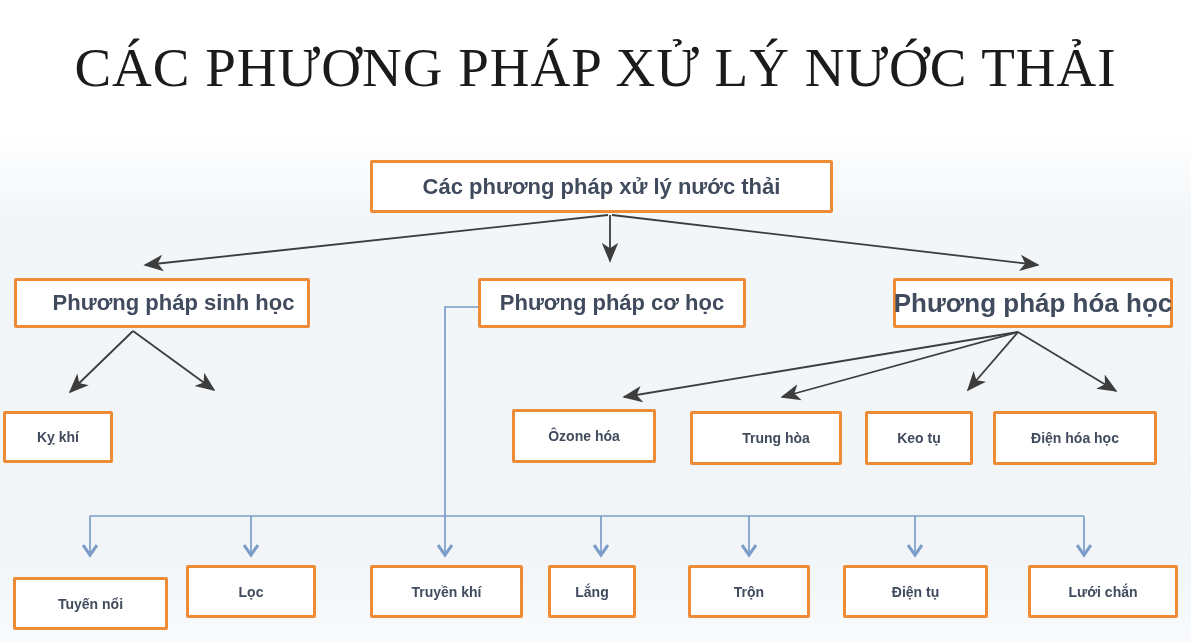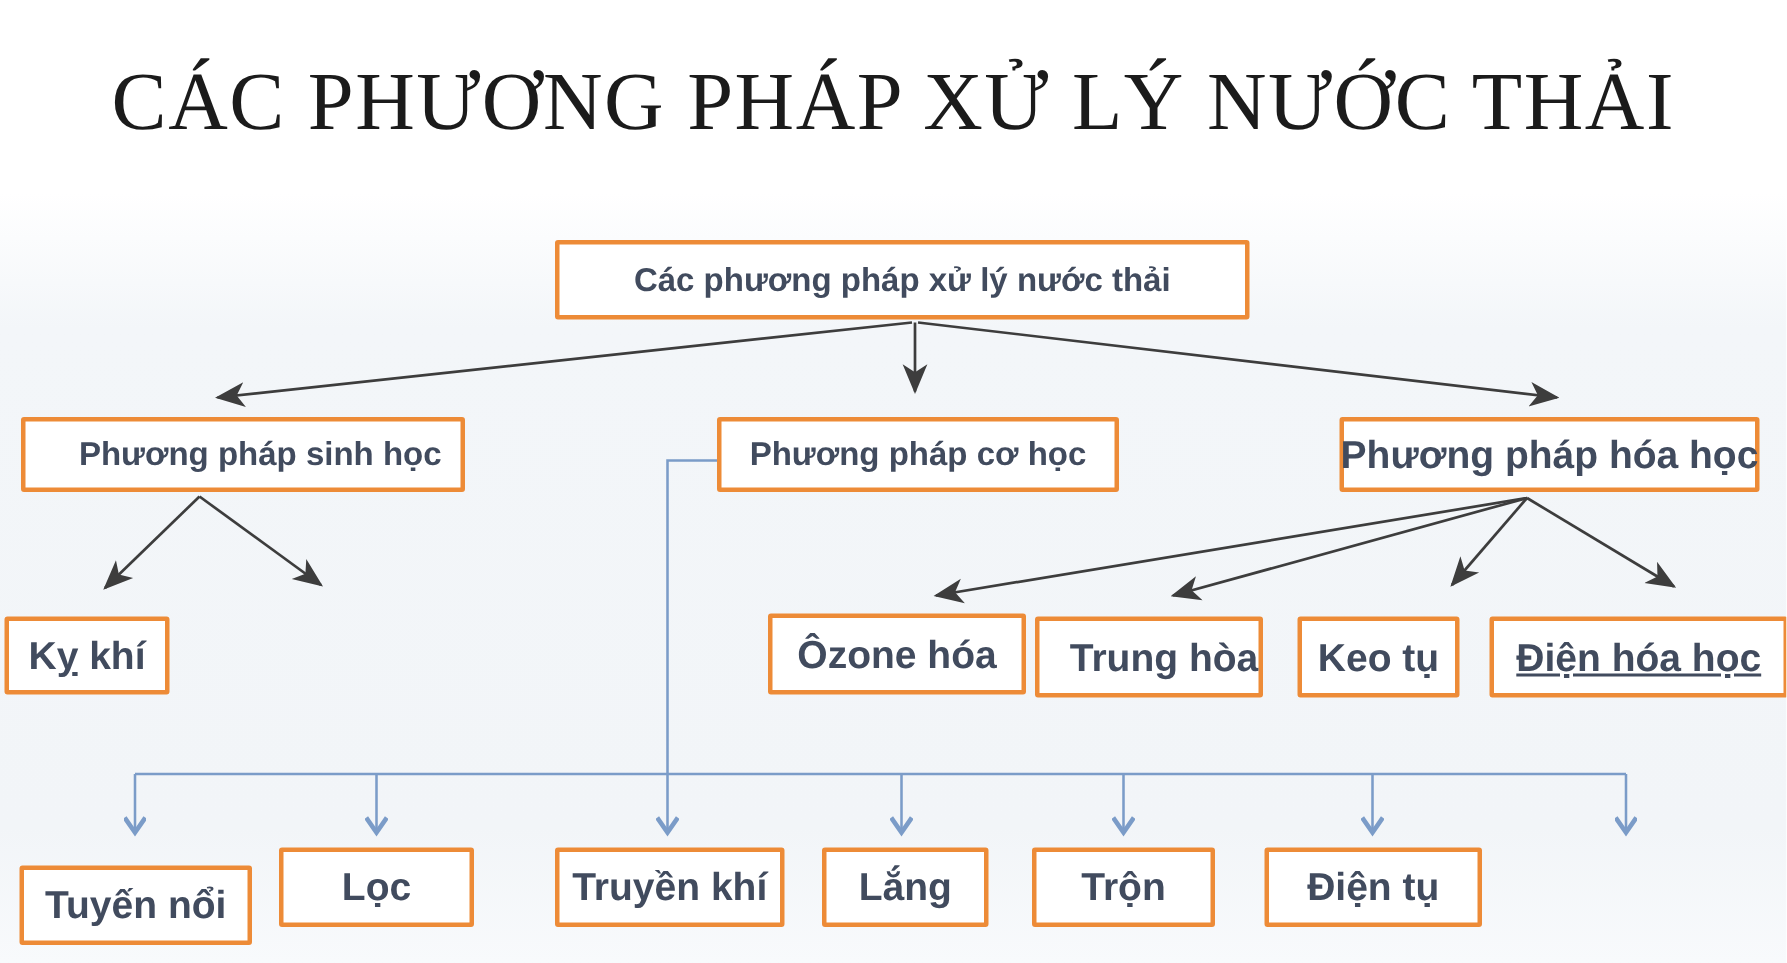--- a/index.html
+++ b/index.html
@@ -27,43 +27,43 @@
     white-space:nowrap;
   }
   svg.connectors{position:absolute;top:0;left:0;width:1191px;height:642px;}
   .box{
     position:absolute;
     display:flex;align-items:center;justify-content:center;
     background:#ffffff;
     border:3px solid var(--orange);
     border-radius:2px;
     color:var(--ink);
-    font-weight:700;font-size:26px;
+    font-weight:700;font-size:14px;
     white-space:nowrap;
     text-align:center;
   }
   
   #root      {left:370px;top:160px;width:463px;height:53px;font-size:22px;}
   
   #sinh-hoc  {left:14px; top:278px;width:296px;height:50px;font-size:22px;padding-left:23px;}
   #co-hoc    {left:478px;top:278px;width:268px;height:50px;font-size:22px;}
   #hoa-hoc   {left:893px;top:278px;width:280px;height:50px;font-size:26px;}
   
   #ky-khi    {left:3px;  top:411px;width:110px;height:52px;}
   #hieu-khi  {left:153px;top:411px;width:155px;height:52px;}
   
-  #ozone-hoa {left:512px;top:409px;width:172px;height:54px;}
+  #ozone-hoa {left:512px;top:409px;width:144px;height:54px;}
   #trung-hoa {left:690px;top:411px;width:152px;height:54px;padding-left:20px;}
   #keo-tu    {left:865px;top:411px;width:108px;height:54px;}
-  #dien-hoa  {left:993px;top:411px;width:199px;height:54px;text-decoration:underline;}
+  #dien-hoa  {left:993px;top:411px;width:164px;height:54px;}
   
   #tuyen-noi {left:13px;  top:565px;width:155px;height:53px;margin-top:12px;}
   #loc       {left:186px; top:565px;width:130px;height:53px;}
   #truyen-khi{left:370px; top:565px;width:153px;height:53px;}
-  #lang      {left:548px; top:565px;width:111px;height:53px;}
+  #lang      {left:548px; top:565px;width:88px;height:53px;}
   #tron      {left:688px; top:565px;width:122px;height:53px;}
   #bong-tu   {left:843px; top:565px;width:145px;height:53px;}
   #luoi-chan {left:1028px;top:565px;width:150px;height:53px;}
 </style>
 </head>
 <body>
 
 <div class="canvas">
 
   <div class="page-title">CÁC PHƯƠNG PHÁP XỬ LÝ NƯỚC THẢI</div>
@@ -114,14 +114,15 @@
   <div class="box" id="trung-hoa">Trung hòa</div>
   <div class="box" id="keo-tu">Keo tụ</div>
   <div class="box" id="dien-hoa">Điện hóa học</div>
 
   <div class="box" id="tuyen-noi">Tuyến nổi</div>
   <div class="box" id="loc">Lọc</div>
   <div class="box" id="truyen-khi">Truyền khí</div>
   <div class="box" id="lang">Lắng</div>
   <div class="box" id="tron">Trộn</div>
   <div class="box" id="bong-tu">Điện tụ</div>
+  <div class="box" id="luoi-chan">Lưới chắn</div>
 
 </div>
 
 </body></html>

